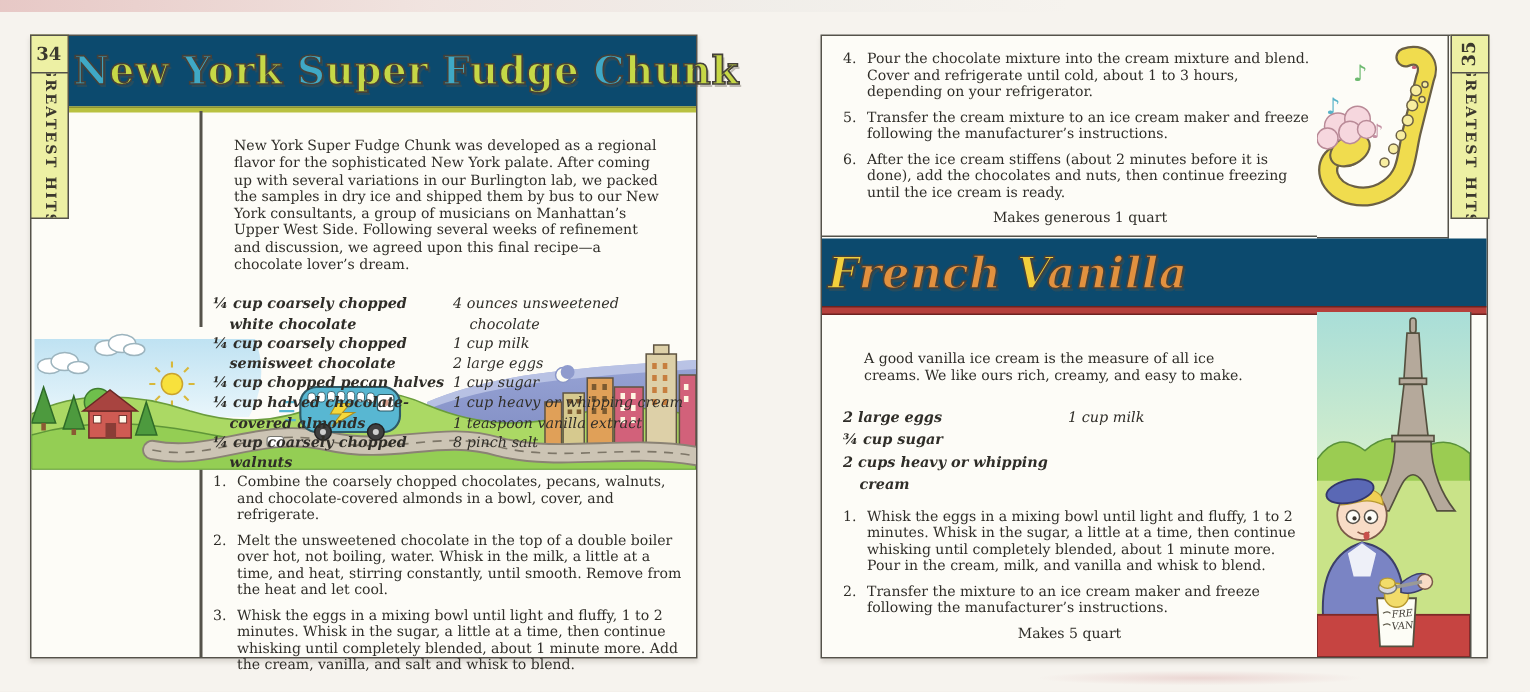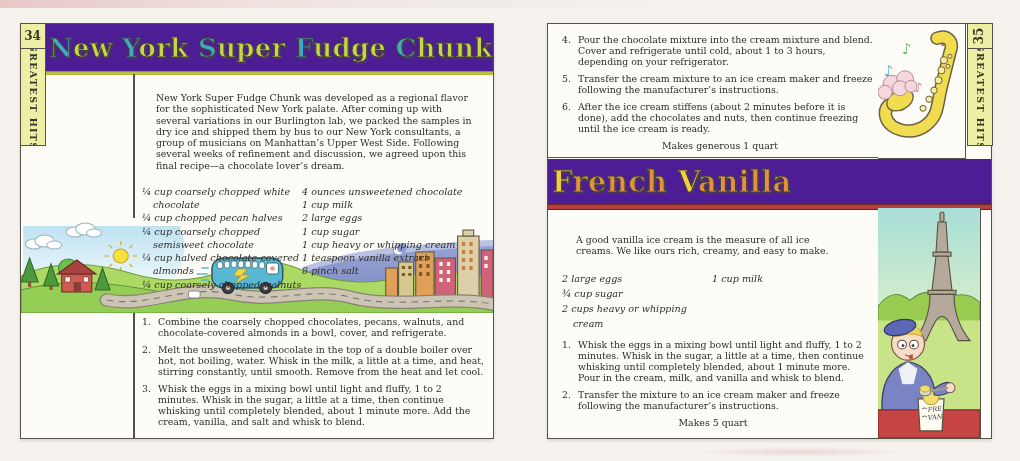--- a/index.html
+++ b/index.html
@@ -4,59 +4,59 @@
 <style>
   html,body{margin:0;padding:0;}
   body{background:#efece6;font-family:"DejaVu Serif","Liberation Serif",serif;}
   .canvas{position:relative;width:1020px;height:461px;background:#f6f3ee;overflow:hidden;}
   .smear-top{position:absolute;left:0;top:0;width:1020px;height:8px;
     background:linear-gradient(90deg,rgba(216,158,158,.5),rgba(216,158,158,.18) 28%,rgba(200,200,200,.12) 50%,transparent 70%);}
   .smear-bottom{position:absolute;left:690px;top:447px;width:220px;height:10px;
     background:radial-gradient(ellipse at center,rgba(214,160,160,.35),transparent 70%);}
   .page{position:absolute;top:23px;width:443px;height:414px;background:#fdfcf7;
     border:1.5px solid #55524a;box-shadow:0 2px 3px rgba(120,110,100,.22);}
-  .page-left{left:20px;padding-left:29px;}
+  .page-left{left:20px;}
   .page-right{left:547px;}
 
   
   .corner-box{position:absolute;width:24px;height:24px;background:#edf0a4;border:1.4px solid #55524a;
     display:flex;align-items:center;justify-content:center;font-weight:bold;font-size:12px;color:#3b382d;}
   .corner-left{left:-1.5px;top:-1.5px;}
   .corner-right{right:-1.5px;top:-1.5px;}
   .corner-right span{display:inline-block;transform:rotate(-90deg);}
   .strip{position:absolute;width:24px;height:96px;background:#edf0a4;border:1.4px solid #55524a;overflow:hidden;}
   .strip-left{left:-1.5px;top:24px;}
   .strip-right{right:-1.5px;top:24px;}
   .vtext{position:absolute;left:50%;top:50%;white-space:nowrap;
     font-weight:bold;font-size:9.5px;letter-spacing:1.4px;color:#3b382d;
     transform:translate(-50%,-50%) rotate(90deg);}
   .strip-right .vtext{transform:translate(-50%,-50%) rotate(90deg);}
 
   
-  .title-band{position:absolute;display:flex;align-items:center;white-space:nowrap;background:#4c1d95;}
+  .title-band{position:absolute;display:flex;align-items:center;white-space:nowrap;background:#0c4a6e;}
   .tb-left{left:25px;right:0;top:0;height:47px;padding-left:3px;}
   .tb-right{left:0;right:0;top:135px;height:45px;padding-left:4px;}
   .bubble{font-family:"DejaVu Serif","Liberation Serif",serif;font-weight:bold;
     -webkit-text-stroke:1.1px #45413a;letter-spacing:.3px;
     text-shadow:1.4px 1.8px 0 rgba(88,82,68,.35);}
   .bubble-ny{font-size:26px;}
-  .bubble-fv{font-size:29px;}
+  .bubble-fv{font-size:29px;font-style:italic;}
   .rule-yellow{position:absolute;left:25px;right:0;top:47px;height:3px;background:#b9c141;border-top:.5px solid #8e9430;}
   .rule-red{position:absolute;left:0;right:0;top:180px;height:4px;background:#b5403c;border-top:1px solid #6e2220;border-bottom:1px solid #6e2220;}
 
   
   .vdivider{position:absolute;left:112px;width:1.5px;background:#55524a;}
   .vd-seg1{top:50px;height:144px;}
   .vd-seg2{top:289px;height:125px;}
   .lp-content{position:absolute;left:121px;top:54px;right:7px;}
   .intro{margin:14px;font-size:9.4px;line-height:11.3px;color:#2f2d28;}
   .ingredients{display:flex;margin-top:9px;font-style:italic;font-size:9.6px;line-height:13.2px;color:#2f2d28;}
   .ing-col{list-style:none;margin:0;padding:0;}
   .ing-col li{padding-left:11px;text-indent:-11px;}
-  .ing-col-1{width:160px;flex:none;}
+  .ing-col-1{width:160px;flex:none;font-weight:bold;}
   .ing-col-2{flex:1;}
   .landscape{position:absolute;left:0;top:192px;width:100%;height:97px;}
   .steps{color:#2f2d28;font-size:9.4px;line-height:11px;}
   .lp-steps{position:absolute;left:121px;top:292px;right:8px;}
   .step{display:flex;margin-bottom:6px;}
   .step-num{width:16px;flex:none;}
   .step-text{flex:1;}
   .makes{margin-top:3px;font-size:9.4px;color:#2f2d28;text-align:center;}
 
   
@@ -230,22 +230,22 @@
       <g>
         <polygon points="76,52 83,74 69,74" fill="#4d9a3e" stroke="#2f6b28" stroke-width="1"></polygon>
       </g>
     </svg>
 
     <div class="lp-content">
       <p class="intro">New York Super Fudge Chunk was developed as a regional flavor for the sophisticated New York palate. After coming up with several variations in our Burlington lab, we packed the samples in dry ice and shipped them by bus to our New York consultants, a group of musicians on Manhattan’s Upper West Side. Following several weeks of refinement and discussion, we agreed upon this final recipe—a chocolate lover’s dream.</p>
       <div class="ingredients">
         <ul class="ing-col ing-col-1">
           <li>¼ cup coarsely chopped white chocolate</li>
+          <li>¼ cup coarsely chopped semisweet chocolate</li>
           <li>¼ cup chopped pecan halves</li>
-          <li>¼ cup coarsely chopped semisweet chocolate</li>
           <li>¼ cup halved chocolate-covered almonds</li>
           <li>¼ cup coarsely chopped walnuts</li>
         </ul>
         <ul class="ing-col ing-col-2">
           <li>4 ounces unsweetened chocolate</li>
           <li>1 cup milk</li>
           <li>2 large eggs</li>
           <li>1 cup sugar</li>
           <li>1 cup heavy or whipping cream</li>
           <li>1 teaspoon vanilla extract</li>

